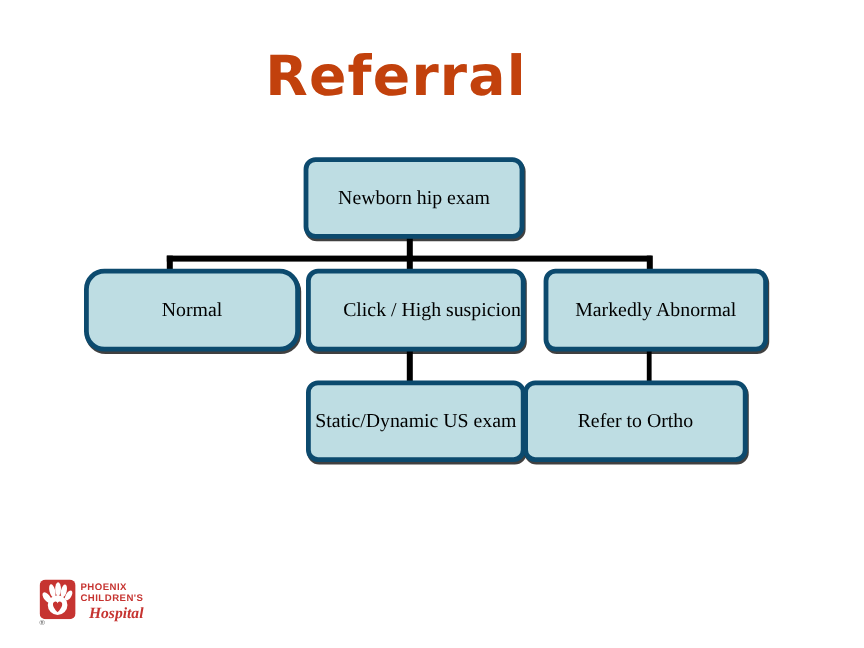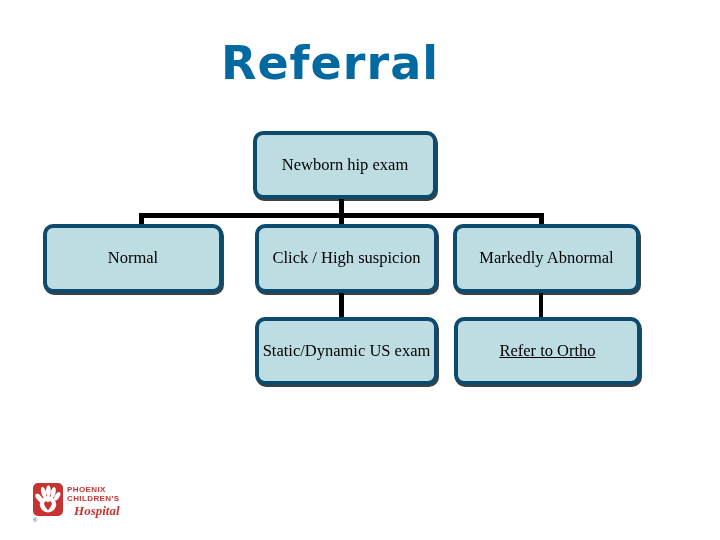--- a/index.html
+++ b/index.html
@@ -5,40 +5,40 @@
   html,body{margin:0;padding:0;}
   body{
     width:720px;height:540px;position:relative;overflow:hidden;
     background:#ffffff;font-family:"Liberation Serif", serif;
   }
   .slide-title{
     position:absolute;left:0;top:36px;width:660px;
     text-align:center;
     font-family:"DejaVu Sans", sans-serif;
     font-size:46px;font-weight:600;letter-spacing:1px;
-    color:#0369a1;
+    color:#c2410c;
   }
   .node{
     position:absolute;
     background:#bedde3;
     border:4px solid #0c4a6e;
     border-radius:10px;
     box-shadow:1px 2px 0 rgba(0,0,0,0.75);
     display:flex;flex-direction:column;align-items:center;justify-content:center;
     font-family:"Liberation Serif", serif;
     font-size:16.5px;color:#000000;line-height:1.25;
     text-align:center;
   }
   .node span{white-space:nowrap;}
   .node-root{left:253px;top:131px;width:176px;height:60px;}
-  .node-normal{left:43px;top:224px;width:172px;height:61px;}
-  .node-click{left:255px;top:224px;width:175px;height:61px;}
+  .node-normal{left:70px;top:224px;width:172px;height:61px;border-radius:17px;}
+  .node-click{left:255px;top:224px;width:175px;height:61px;align-items:flex-end;}
   .node-markedly{left:453px;top:224px;width:179px;height:61px;justify-content:center;}
   .node-static{left:255px;top:317px;width:175px;height:60px;font-size:16.5px;}
-  .node-refer{left:454px;top:317px;width:179px;height:60px;text-decoration:underline;}
+  .node-refer{left:436px;top:317px;width:179px;height:60px;}
   .connector{position:absolute;background:#000000;}
   .c-root-down{left:339px;top:191px;width:5px;height:24px;}
   .c-hbar{left:139px;top:213px;width:404px;height:5px;}
   .c-left-down{left:139px;top:213px;width:5px;height:12px;}
   .c-mid-down{left:339px;top:213px;width:5px;height:12px;}
   .c-right-down{left:539px;top:213px;width:5px;height:12px;}
   .c-click-static{left:339px;top:285px;width:5px;height:33px;}
   .c-mark-refer{left:539px;top:285px;width:4px;height:33px;}
   .logo{position:absolute;left:33px;top:483px;display:flex;align-items:flex-start;}
   .logo-mark{position:relative;width:30px;height:33px;flex:0 0 auto;}

